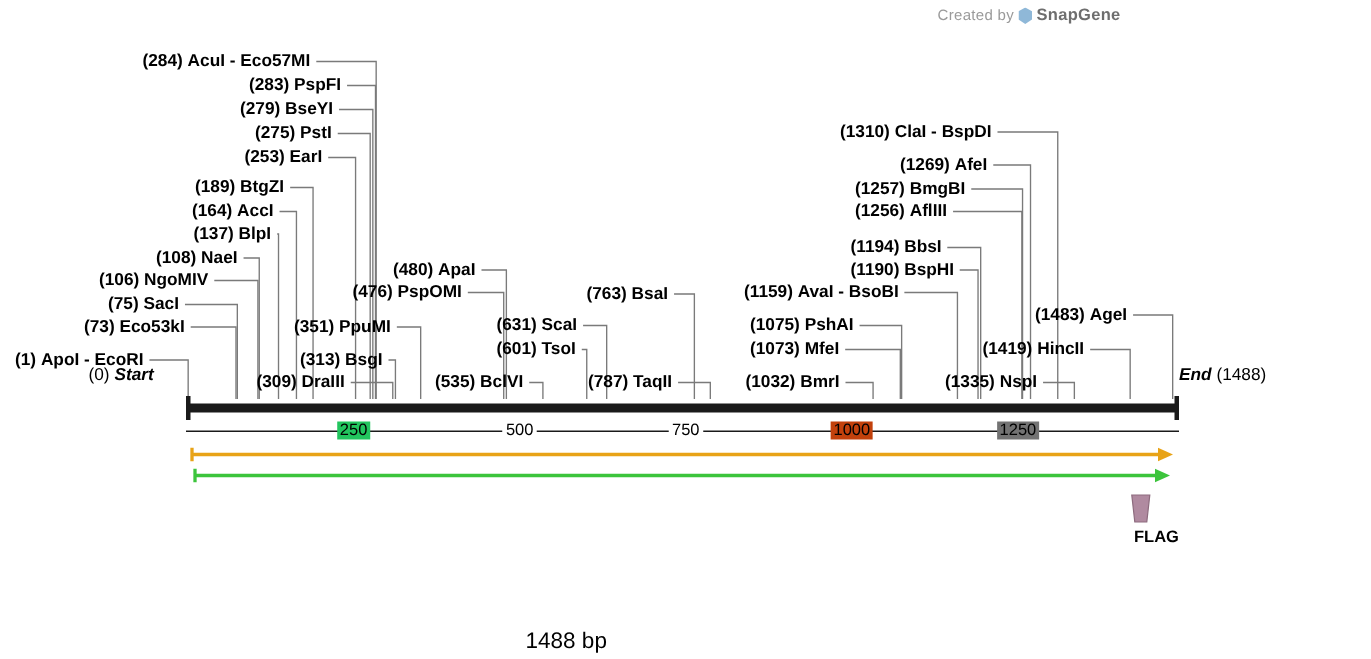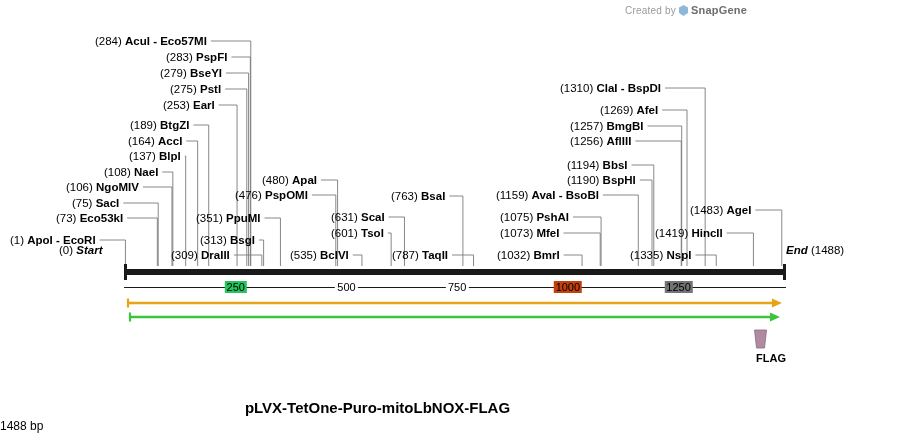--- a/index.html
+++ b/index.html
@@ -45,21 +45,21 @@
 
   
   .label {
     position: absolute;
     font-size: 11.5px;
     color: #000;
     white-space: nowrap;
     line-height: 12px;
   }
   .label .pos {
-    font-weight: normal;
+    font-weight: bold;
   }
   .label .name {
     font-weight: bold;
   }
 
   
   .backbone {
     position: absolute;
     background: #1a1a1a;
   }
@@ -98,22 +98,22 @@
     position: absolute;
     width: 100%;
     text-align: center;
     font-size: 15px;
     font-weight: bold;
     color: #000;
   }
   .subtitle {
     position: absolute;
     width: 100%;
-    text-align: left;
-    font-size: 12px;
+    text-align: center;
+    font-size: 15px;
     color: #000;
   }
   .endpoint {
     position: absolute;
     font-size: 11.5px;
     white-space: nowrap;
   }
   .endpoint .ital {
     font-style: italic;
     font-weight: bold;
@@ -250,15 +250,14 @@
         <polygon points="780,317 770,312.5 770,321.5" fill="#3cc43c"></polygon>
         <line x1="130" y1="312.5" x2="130" y2="321.5" stroke="#3cc43c" stroke-width="2.2"></line>
       </g>
       <g>
         <polygon points="754.5275537634409,330 766.5275537634409,330 764.5275537634409,348 756.5275537634409,348" fill="#b08aa0" stroke="#8d6b7e" stroke-width="0.8"></polygon>
       </g>
     </svg>
 
   <div class="feature-label" style="left:771px; top:352px;font-weight:bold;">FLAG</div>
 
-  <div class="title" style="top:399px;">pLVX-TetOne-Puro-mitoLbNOX-FLAG</div>
   <div class="subtitle" style="top:419px;">1488 bp</div>
 </div>
 
 </body></html>

